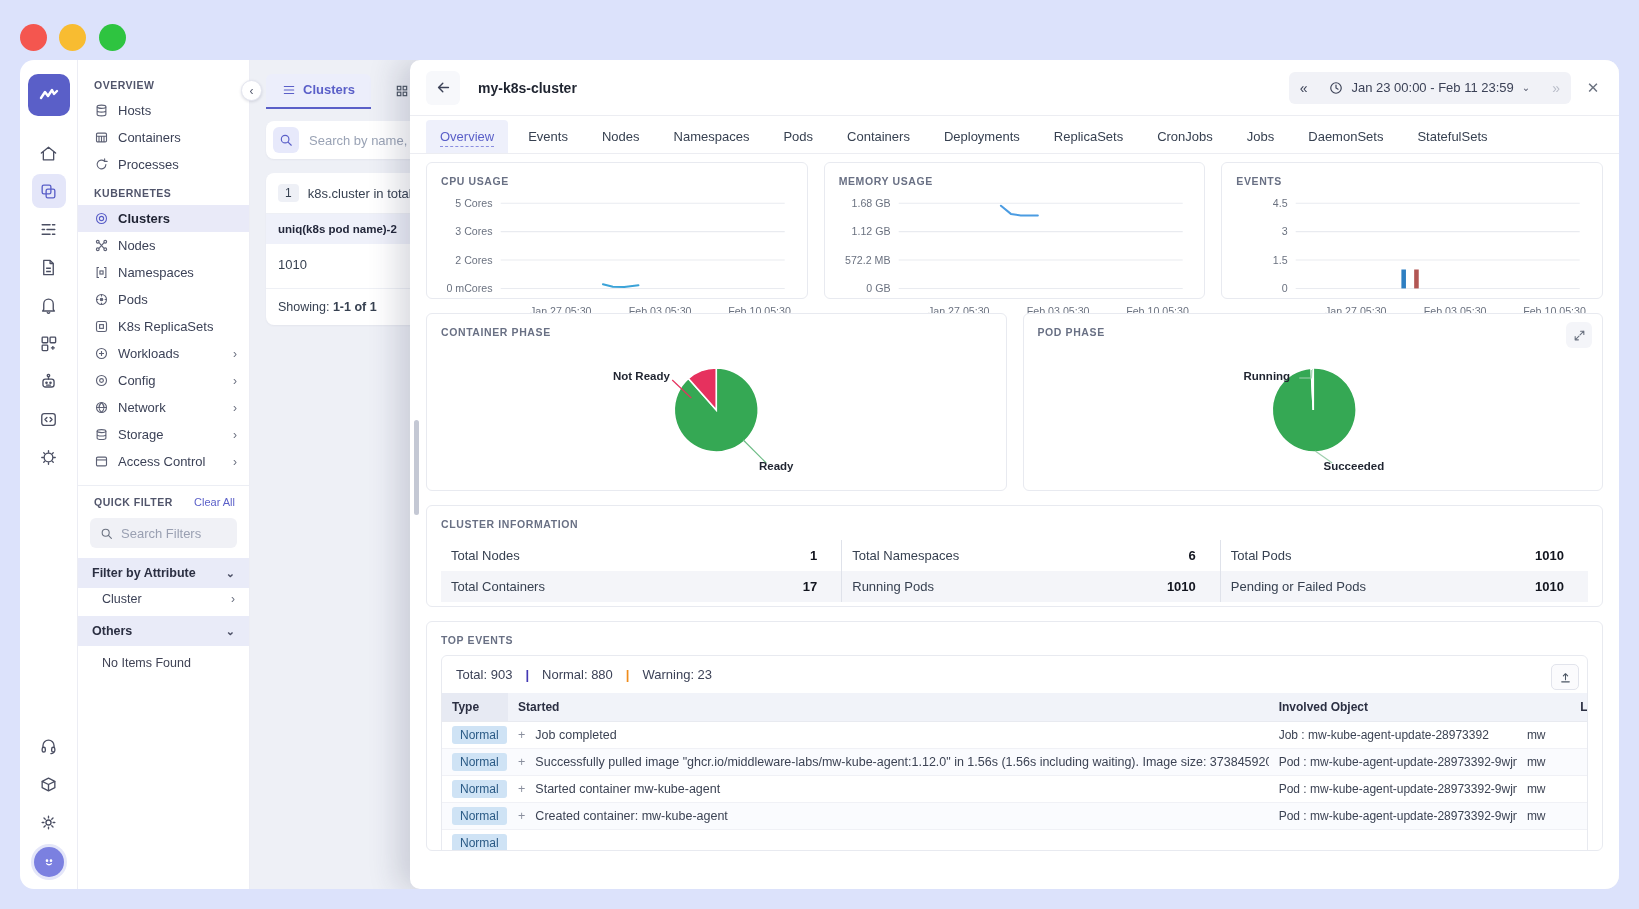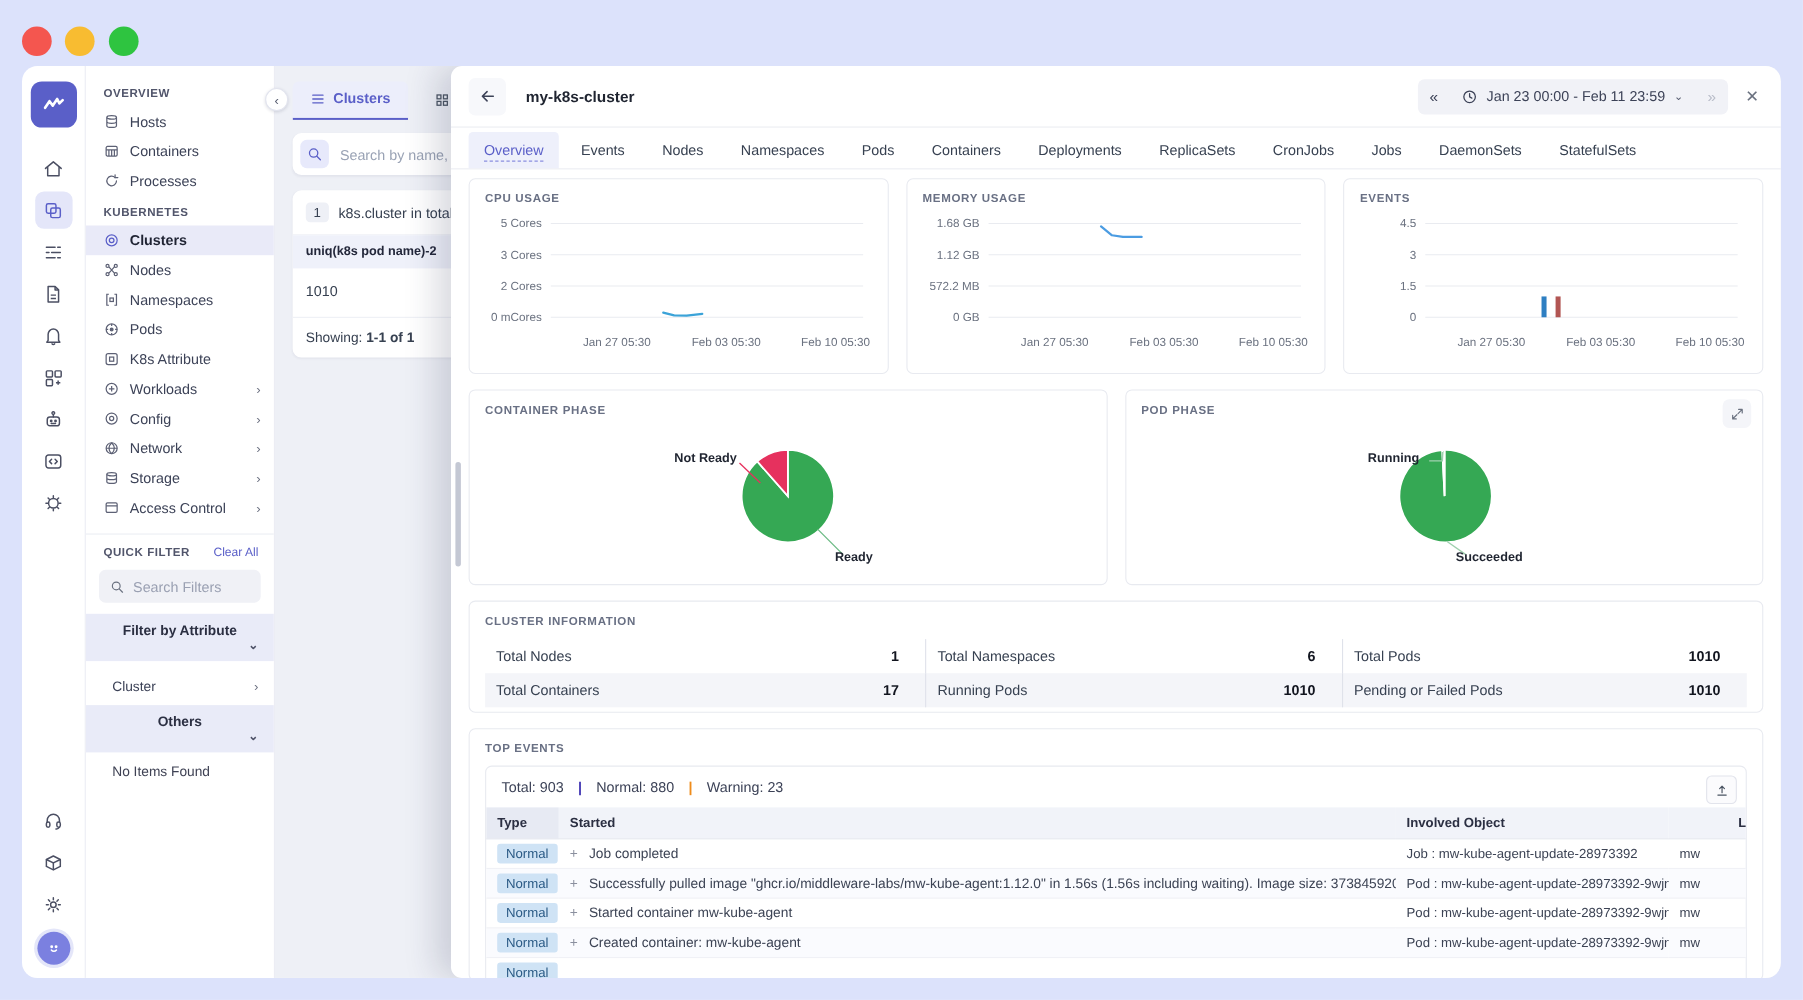--- a/index.html
+++ b/index.html
@@ -27,23 +27,23 @@
   .sec-label { padding:9px 16px 6px; font-size:10.5px; font-weight:bold; letter-spacing:.5px; color:#51556b; }
   .nav-item { display:flex; align-items:center; gap:9px; padding:6px 12px 6px 16px; color:#3c4257; cursor:pointer; }
   .nav-item svg { width:15px; height:15px; flex:0 0 15px; color:#5d6175; }
   .nav-item .chev { margin-left:auto; color:#6b7080; font-size:12px; }
   .nav-item.sel { background:#e9eaf8; font-weight:bold; color:#1f2333; }
   .nav-item.sel svg { color:#5a5fc8; }
   .nav-div { border-top:1px solid #eceef4; margin:10px 0 2px; }
   .qf-head { display:flex; align-items:center; padding:8px 14px 8px 16px; }
   .qf-head .clear { margin-left:auto; color:#5a5fc8; font-size:11px; cursor:pointer; }
   .qf-search { margin:2px 12px 10px; background:#f0f1f6; border-radius:6px; height:30px; display:flex; align-items:center; gap:8px; padding:0 10px; color:#9aa0b2; }
-  .attr-row { display:flex; align-items:center; padding:8px 14px; background:#e9ebf8; font-weight:bold; font-size:12.5px; color:#2b2f42; margin-top:2px;flex-direction:column; }
+  .attr-row { display:flex; align-items:center; padding:8px 14px; background:#e9ebf8; font-weight:bold; font-size:12.5px; color:#2b2f42; margin-top:2px; }
   .attr-row .chev { margin-left:auto; font-size:11px; color:#4c5066; }
-  .attr-sub { display:flex; align-items:flex-start; padding:16px 14px 8px 24px; font-size:12.5px; color:#3c4257; }
+  .attr-sub { display:flex; align-items:flex-start; padding:4px 14px 8px 24px; font-size:12.5px; color:#3c4257; }
   .attr-sub .chev { margin-left:auto; font-size:12px; color:#6b7080; }
   .no-items { padding:10px 14px 10px 24px; font-size:12.5px; color:#3f4254; }
 
   
   .mid { flex:1; background:#eef0f6; position:relative; padding:14px 0 0 16px; overflow:hidden; }
   .collapse-btn { position:absolute; left:221px; top:20px; width:21px; height:21px; border-radius:50%; background:#fff; border:1px solid #e2e4ee; box-shadow:0 1px 3px rgba(30,35,70,.15); display:flex; align-items:center; justify-content:center; font-size:12px; color:#555a6e; z-index:6; }
   .mid-tabs { display:flex; gap:8px; }
   .mtab { display:flex; align-items:center; gap:7px; padding:8px 16px 10px; font-size:13px; color:#4b5563; }
   .mtab svg { width:14px; height:14px; }
   .mtab.active { color:#5a5fc8; font-weight:bold; background:#ecEEfb; background:#eceefb; border-bottom:2px solid #5a5fc8; border-radius:6px 6px 0 0; }
@@ -70,21 +70,21 @@
   .time-pill .nav-chev.dis { color:#b9bdc9; }
   .d-close { width:24px; height:24px; display:flex; align-items:center; justify-content:center; color:#6b7280; font-size:15px; }
   .d-tabs { height:38px; flex:0 0 38px; border-bottom:1px solid #ecedf2; display:flex; align-items:flex-end; padding:0 16px; gap:6px; }
   .dtab { padding:9px 14px; font-size:13px; color:#374151; }
   .dtab.active { color:#5a5fc8; background:#eef0fb; border-radius:4px 4px 0 0; }
   .dtab.active span { border-bottom:1px dashed #8a8ee0; padding-bottom:2px; }
   .d-content { flex:1; padding:8px 16px 0; overflow:hidden; }
   .crow { display:flex; gap:16px; margin-bottom:14px; }
   .card { border:1px solid #e8eaf0; border-radius:6px; padding:12px 14px; position:relative; background:#fff; }
   .card-title { font-size:10.5px; font-weight:bold; letter-spacing:.6px; color:#697084; }
-  .chart-card { flex:1 1 0; height:178px; }
+  .chart-card { flex:1 1 0; height:137px; }
   .pie-card { flex:1 1 0; height:178px; }
   .pie-body { position:relative; height:140px; }
   .pie-label { position:absolute; font-size:11.5px; font-weight:bold; color:#1f2430; white-space:nowrap; }
   .expand-btn { position:absolute; right:10px; top:8px; width:26px; height:26px; border-radius:6px; background:#f4f5f9; display:flex; align-items:center; justify-content:center; color:#6b7280; }
   .info-card { margin-bottom:14px; padding-bottom:4px; }
   .info-grid { margin-top:10px; }
   .info-row { display:grid; grid-template-columns:1.06fr 1fr 0.97fr; }
   .info-row.shaded { background:#f4f5f9; }
   .info-cell { display:flex; align-items:center; padding:8px 24px 8px 10px; font-size:13px; color:#374151; }
   .info-cell:not(:last-child){ border-right:1px solid #dfe2ea; }
@@ -265,21 +265,21 @@
           <circle cx="12" cy="12" r="2" fill="currentColor"></circle>
           <path d="M12 4v3M12 17v3M4 12h3M17 12h3"></path>
         </svg>
         <span>Pods</span>
       </div>
     <div class="nav-item">
         <svg viewBox="0 0 24 24" fill="none" stroke="currentColor" stroke-width="1.8">
           <rect x="4" y="4" width="16" height="16" rx="3"></rect>
           <rect x="9" y="9" width="6" height="6"></rect>
         </svg>
-        <span>K8s Attribute</span>
+        <span>K8s ReplicaSets</span>
       </div>
     <div class="nav-item">
         <svg viewBox="0 0 24 24" fill="none" stroke="currentColor" stroke-width="1.8">
           <circle cx="12" cy="12" r="8"></circle>
           <path d="M8 12h8M12 8v8"></path>
         </svg>
         <span>Workloads</span>
         <span class="chev">›</span>
       </div>
     <div class="nav-item">

